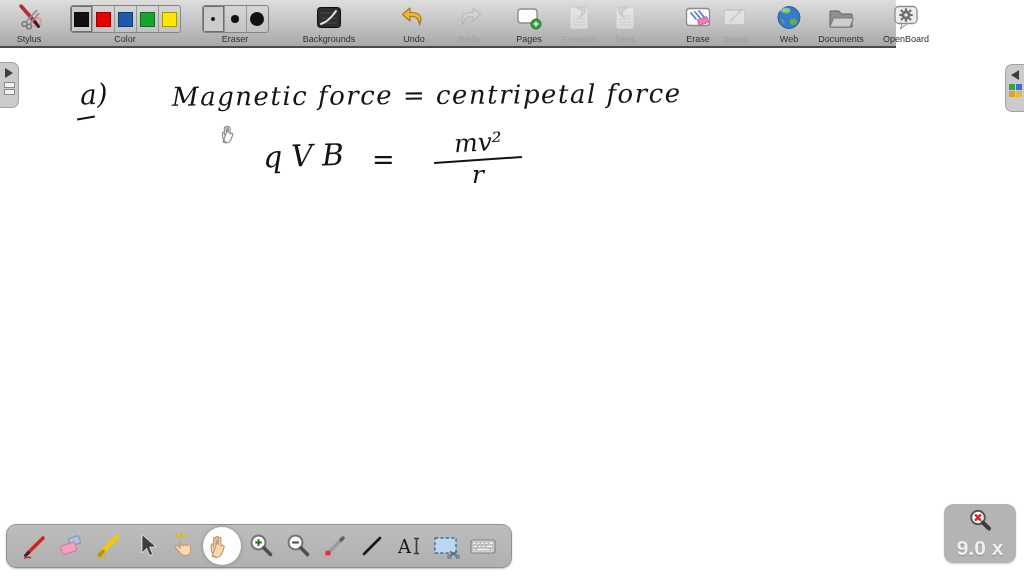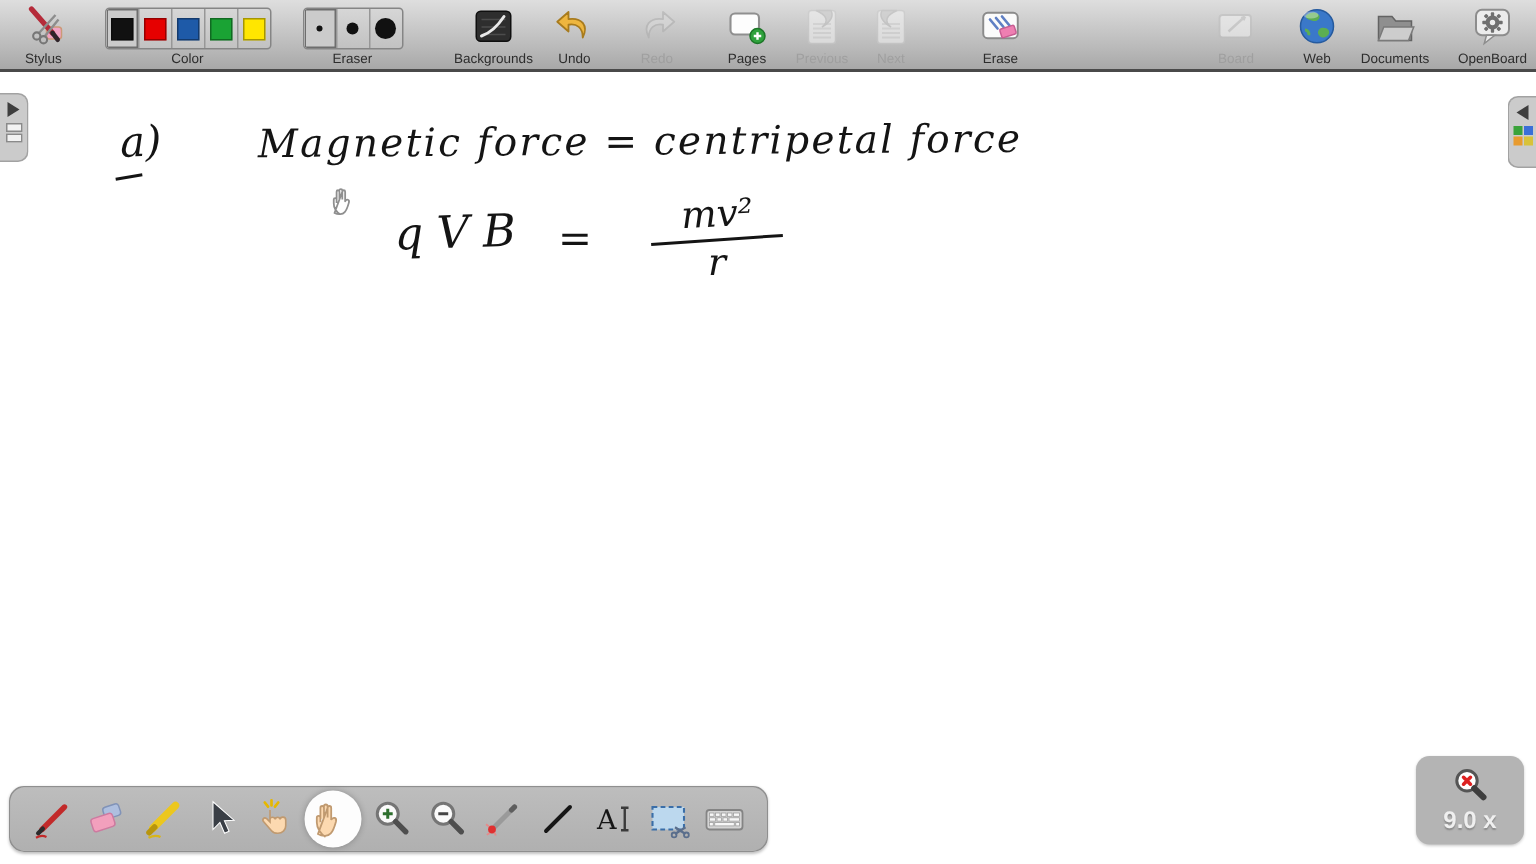--- a/index.html
+++ b/index.html
@@ -1,19 +1,19 @@
 <!DOCTYPE html>
 <html><head>
 <meta charset="utf-8">
 <style>
   html,body{margin:0;padding:0;background:#888;}
   .screen{position:relative;width:1024px;height:576px;background:#ffffff;overflow:hidden;
           font-family:"Liberation Sans", sans-serif;}
   
-  .top-toolbar{position:absolute;left:0;top:0;width:1024px;height:48px;
+  .top-toolbar{position:absolute;left:0;top:0;width:896px;height:48px;
     background:linear-gradient(#dedede,#b9b9b9 70%,#a8a8a8);
     border-bottom:2px solid #4a4a4a;display:flex;align-items:stretch;
     padding:3px 0 0 8px;box-sizing:border-box;}
   .tb-item{display:flex;flex-direction:column;align-items:center;justify-content:space-between;
     height:41px;flex:0 0 auto;}
   .tb-label{font-size:9px;color:#2d2d2d;white-space:nowrap;line-height:10px;}
   .tb-item.disabled .tb-label{color:#9f9f9f;}
   .tb-item.disabled svg{opacity:.55;}
   .tb-icon{display:flex;align-items:center;justify-content:center;height:30px;}
   .spacer{flex:1 1 auto;}
@@ -52,21 +52,21 @@
   .bottom-toolbar{position:absolute;left:6px;bottom:8px;width:506px;height:44px;
     background:linear-gradient(#bdbdbd,#b0b0b0);border:1px solid #8f8f8f;border-radius:10px;
     display:flex;align-items:center;justify-content:space-around;padding:0 10px;box-sizing:border-box;
     box-shadow:0 1px 2px rgba(0,0,0,.25);}
   .tool{width:34px;height:34px;display:flex;align-items:center;justify-content:center;cursor:pointer;}
   .tool.active{background:#fdfdfd;border-radius:50%;width:38px;height:38px;box-shadow:0 0 4px rgba(0,0,0,.25);}
   
   .zoom-badge{position:absolute;right:8px;bottom:13px;width:72px;height:59px;background:#b4b4b4;
     border-radius:9px;display:flex;flex-direction:column;align-items:center;justify-content:center;gap:1px;
     box-shadow:0 1px 2px rgba(0,0,0,.2);}
-  .zoom-badge .val{font-size:16px;font-weight:bold;color:#efefef;text-shadow:0 1px 1px #8a8a8a;}
+  .zoom-badge .val{font-size:21px;font-weight:bold;color:#efefef;text-shadow:0 1px 1px #8a8a8a;}
 </style>
 </head>
 <body>
 
 <div class="screen">
 
   <div class="top-toolbar">
 
     <div class="tb-item" style="width:42px">
       <span class="tb-icon">
@@ -123,21 +123,21 @@
       <span class="tb-icon">
         <svg width="30" height="30" viewBox="0 0 30 30">
           <rect x="3.5" y="4.5" width="23" height="20" rx="3" fill="#2e2e2e" stroke="#0f0f0f"></rect>
           <path d="M7 10h16M7 15h16M7 20h16" stroke="#4c4c4c" stroke-width="1"></path>
           <path d="M7 21c6-2 11-7 15-13" stroke="#e9e9e9" stroke-width="2" fill="none" stroke-linecap="round"></path>
         </svg>
       </span>
       <span class="tb-label">Backgrounds</span>
     </div>
 
-    <div class="tb-item" style="width:36px;margin-left:5px">
+    <div class="tb-item" style="width:36px;margin-left:36px">
       <span class="tb-icon">
         <svg width="28" height="28" viewBox="0 0 28 28">
           <path d="M10 4 L2.5 10.5 L10 17 V12.5 C15.5 11.5 19.5 14.5 19.5 21 C23.5 13 19 7.5 10 8.7 Z" fill="#eeb63f" stroke="#a87b1d" stroke-width="1.2" stroke-linejoin="round"></path>
         </svg>
       </span>
       <span class="tb-label">Undo</span>
     </div>
 
     <div class="tb-item disabled" style="width:36px;margin-left:19px">
       <span class="tb-icon">

